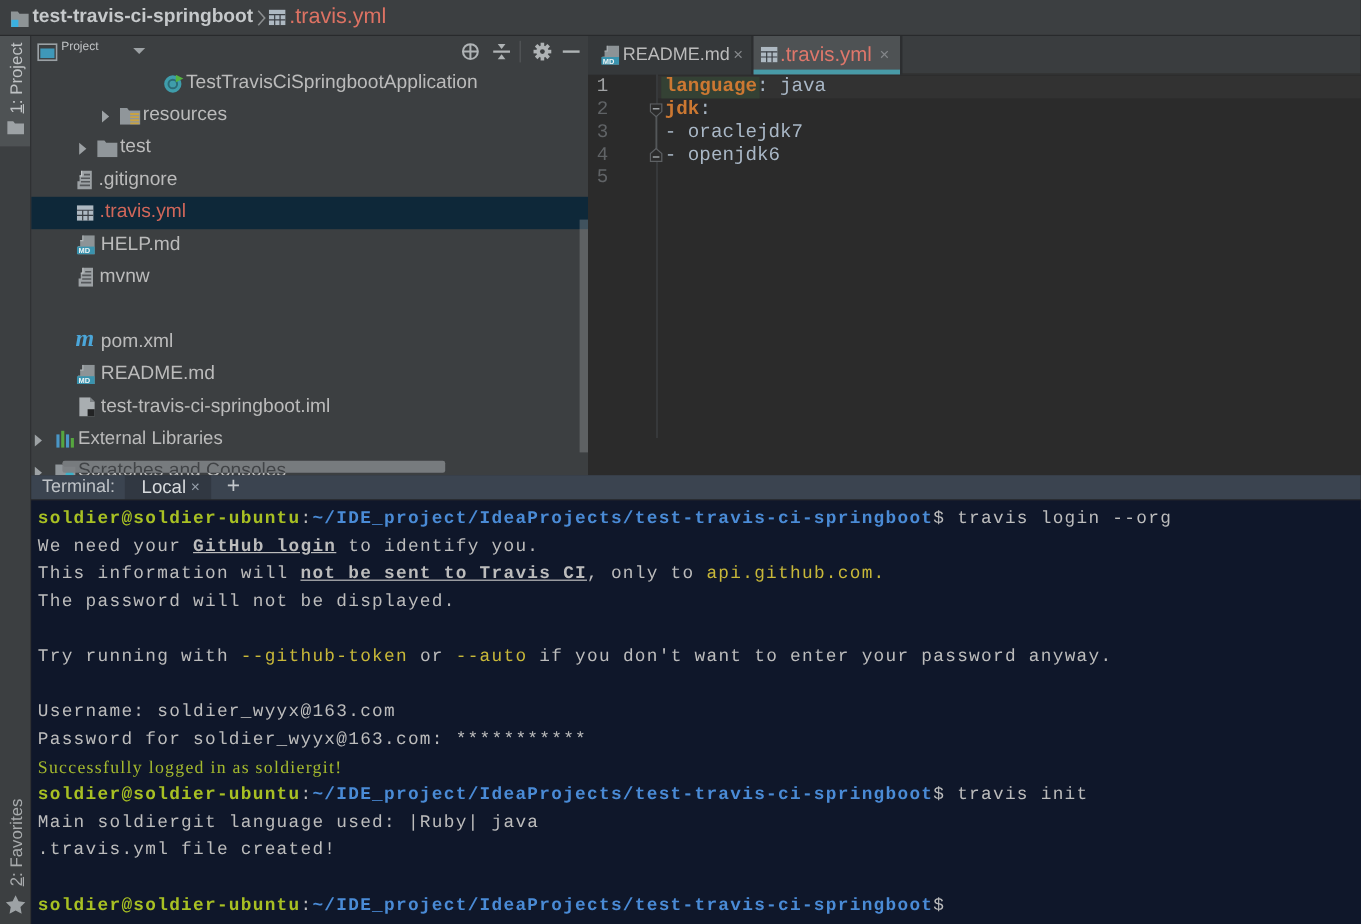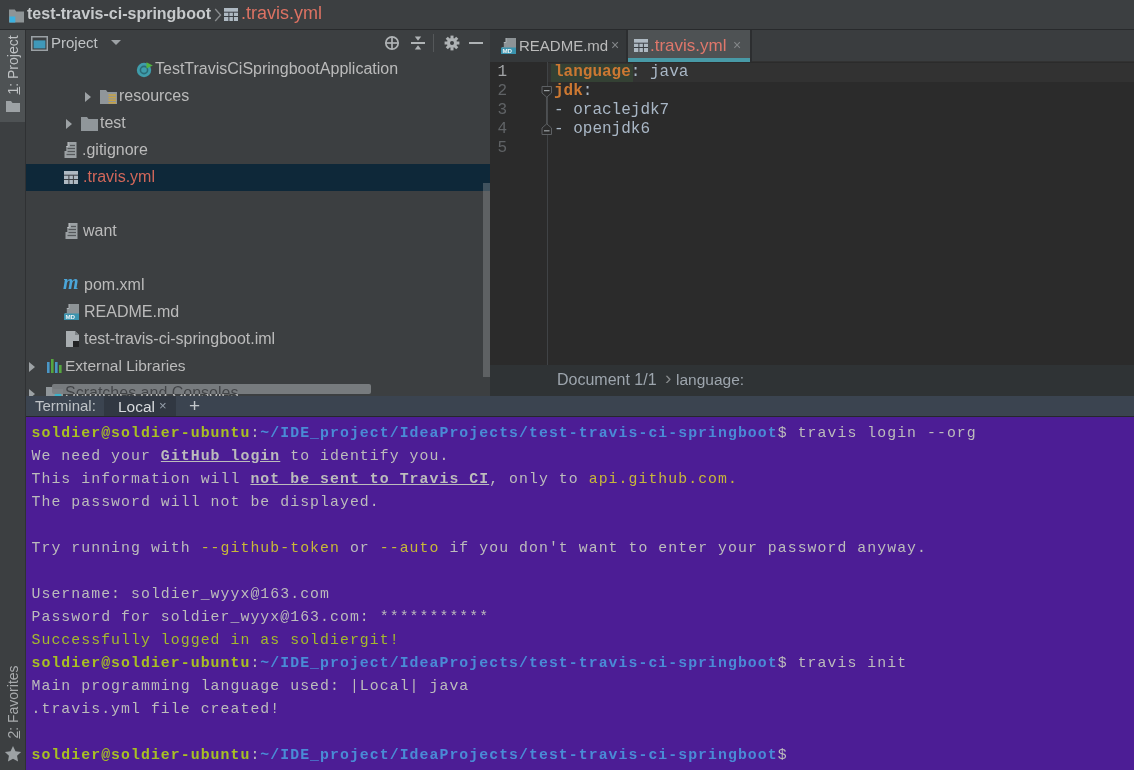--- a/index.html
+++ b/index.html
@@ -57,21 +57,21 @@
     <path d="M8 0.8 l2.2 4.6 5 .7 -3.6 3.5 .9 5 -4.5 -2.4 -4.5 2.4 .9 -5 -3.6 -3.5 5 -.7 z" fill="#9da2a5"></path>
   </svg>
 </div>
 
 <div class="abs" id="projpanel" style="left:26px;top:30px;width:464px;height:366px;background:#3c3f41;overflow:hidden;">
 
   <svg class="abs" style="left:5px;top:6px;" width="17" height="15" viewBox="0 0 17 15">
     <rect x="0.75" y="0.75" width="15.5" height="13.5" fill="none" stroke="#9ba1a5" stroke-width="1.5"></rect>
     <rect x="2.6" y="4.4" width="11.8" height="8" fill="#3f98b9"></rect>
   </svg>
-  <div class="abs" style="left:25px;top:4px;font-size:15px;color:#c0c3c5;">Project</div>
+  <div class="abs" style="left:25px;top:4px;font-size:10px;color:#c0c3c5;">Project</div>
   <div class="abs" style="left:85px;top:10px;width:0;height:0;border-left:5px solid transparent;border-right:5px solid transparent;border-top:5.5px solid #9da2a5;"></div>
 
   <svg class="abs" style="left:358px;top:5px;" width="16" height="16" viewBox="0 0 16 16">
     <circle cx="8" cy="8" r="6.2" fill="none" stroke="#afb3b5" stroke-width="1.7"></circle>
     <line x1="8" y1="1.8" x2="8" y2="14.2" stroke="#afb3b5" stroke-width="1.7"></line>
     <line x1="1.8" y1="8" x2="14.2" y2="8" stroke="#afb3b5" stroke-width="1.7"></line>
   </svg>
   <svg class="abs" style="left:384px;top:5px;" width="16" height="16" viewBox="0 0 16 16">
     <line x1="1" y1="8" x2="15" y2="8" stroke="#afb3b5" stroke-width="2"></line>
     <path d="M8 5.8 L4.8 1.6 h6.4 z" fill="#afb3b5"></path>
@@ -147,33 +147,43 @@
       <g stroke="#3a3f44" stroke-width="1">
         <line x1="0" y1="4.2" x2="14" y2="4.2"></line>
         <line x1="0" y1="8.5" x2="14" y2="8.5"></line>
         <line x1="4.9" y1="4.2" x2="4.9" y2="13"></line>
         <line x1="9.4" y1="4.2" x2="9.4" y2="13"></line>
       </g>
     </svg>
     <div class="txt" style="left:57px;color:#d1675a;">.travis.yml</div>
   </div>
 
+  <div class="trow" style="left:0;top:161px;">
+    <svg class="ticon" style="left:38px;" width="15" height="16" viewBox="0 0 15 16">
+      <path d="M5 0 H15 V16 H1 V9 H2.8 V4.5 H5 z" fill="#8d9396"></path>
+      <path d="M5 0 V4.5 H2.8 V9 H1 L1 9 5 0" fill="#b9bec1" opacity="0"></path>
+      <path d="M5 0 V4.5 H2.8" fill="none" stroke="#b0b5b8" stroke-width="1"></path>
+      <rect x="0" y="9.5" width="15" height="6.5" fill="#3a93ae"></rect>
+      <text x="1.4" y="15.2" font-family="Liberation Sans" font-size="6.2" font-weight="bold" fill="#eef3f5">MD</text>
+    </svg>
+    <div class="txt" style="left:58px;">HELP.md</div>
+  </div>
 
   <div class="trow" style="left:0;top:188px;">
     <svg class="ticon" style="left:39px;" width="13" height="16" viewBox="0 0 13 16">
       <path d="M4 0 H12.5 V16 H0.5 V9 H2.3 V4.5 H4 z" fill="#9ca1a4"></path>
       <path d="M4 0 V4.5 H2.3" fill="none" stroke="#c3c7c9" stroke-width="1"></path>
       <g stroke="#55585b" stroke-width="1.3">
         <line x1="6" y1="3.5" x2="11" y2="3.5"></line>
         <line x1="3.5" y1="6.5" x2="11" y2="6.5"></line>
         <line x1="3.5" y1="9.5" x2="11" y2="9.5"></line>
         <line x1="2.5" y1="12.5" x2="11" y2="12.5"></line>
       </g>
     </svg>
-    <div class="txt" style="left:57px;">want</div>
+    <div class="txt" style="left:57px;">mvnw</div>
   </div>
 
 
   <div class="trow" style="left:0;top:242px;">
     <div class="abs" style="left:37px;top:-1px;font-size:20px;font-weight:bold;font-style:italic;color:#4ba6d9;font-family:'Liberation Serif',serif;">m</div>
     <div class="txt" style="left:58px;">pom.xml</div>
   </div>
 
   <div class="trow" style="left:0;top:269px;">
     <svg class="ticon" style="left:38px;" width="15" height="16" viewBox="0 0 15 16">
@@ -245,25 +255,20 @@
       <line x1="0" y1="4.2" x2="14" y2="4.2"></line>
       <line x1="0" y1="8.5" x2="14" y2="8.5"></line>
       <line x1="4.9" y1="4.2" x2="4.9" y2="13"></line>
       <line x1="9.4" y1="4.2" x2="9.4" y2="13"></line>
     </g>
   </svg>
   <div class="abs" style="left:160px;top:6px;font-size:17px;color:#df776b;">.travis.yml</div>
   <div class="abs" style="left:243px;top:7px;font-size:14px;color:#84878a;">×</div>
   <div class="abs" style="left:260px;top:0;width:1.5px;height:32px;background:#2c2e30;"></div>
 
-  <div class="abs" style="left:0;top:335px;width:644px;height:31px;background:#2f3335;">
-    <div class="abs" style="left:67px;top:6px;font-size:16px;color:#9da5ad;">Document 1/1</div>
-    <div class="abs" style="left:175px;top:2px;font-size:19px;color:#85888a;">›</div>
-    <div class="abs" style="left:186px;top:6px;font-size:15.5px;color:#9da5ad;">language:</div>
-  </div>
 </div>
 
 <div class="abs" style="left:548px;top:63px;width:586px;height:19px;background:#323232;"></div>
 <div class="abs" style="left:551px;top:64px;width:82px;height:18px;background:#344134;"></div>
 <div class="abs" style="left:547px;top:62px;width:1px;height:303px;background:#404346;"></div>
 <div class="ln" style="top:63px;color:#a1a3a5;">1</div>
 <div class="ln" style="top:82px;">2</div>
 <div class="ln" style="top:101px;">3</div>
 <div class="ln" style="top:120px;">4</div>
 <div class="ln" style="top:139px;">5</div>
@@ -281,26 +286,26 @@
 </svg>
 
 <div class="abs" style="left:26px;top:396px;width:1108px;height:20px;background:#3b4450;box-shadow:0 2px 0 #26282b;">
   <div class="abs" style="left:9px;top:1px;font-size:15px;color:#bfc3c7;">Terminal:</div>
   <div class="abs" style="left:78px;top:0;width:72px;height:20px;background:rgba(0,0,0,0.17);"></div>
   <div class="abs" style="left:92px;top:2px;font-size:15.5px;color:#d7dadd;">Local</div>
   <div class="abs" style="left:133px;top:2px;font-size:13px;color:#97a0ab;">×</div>
   <div class="abs" style="left:163px;top:-1px;font-size:19px;color:#c3c7cb;">+</div>
 </div>
 
-<div class="abs" id="terminal" style="left:26px;top:417px;width:1108px;height:353px;background:#4c1d95;overflow:hidden;">
+<div class="abs" id="terminal" style="left:26px;top:417px;width:1108px;height:353px;background:#0f172a;overflow:hidden;">
   <div class="tl" style="top:5px;"><span class="g">soldier@soldier-ubuntu</span>:<span class="bl">~/IDE_project/IdeaProjects/test-travis-ci-springboot</span>$ travis login --org</div>
   <div class="tl" style="top:28px;">We need your <span class="bu">GitHub login</span> to identify you.</div>
   <div class="tl" style="top:74px;">The password will not be displayed.</div>
   <div class="tl" style="top:51px;">This information will <span class="bu">not be sent to Travis CI</span>, only to <span class="y">api.github.com.</span></div>
   <div class="tl" style="top:120px;">Try running with <span class="y">--github-token</span> or <span class="y">--auto</span> if you don't want to enter your password anyway.</div>
   <div class="tl" style="top:166px;">Username: soldier_wyyx@163.com</div>
   <div class="tl" style="top:189px;">Password for soldier_wyyx@163.com: ***********</div>
-  <div class="tl" style="top:212px;"><span class="grn">Successfully logged in as soldiergit!</span></div>
+  <div class="tl" style="top:212px;font-family:Liberation Serif, serif;"><span class="grn">Successfully logged in as soldiergit!</span></div>
   <div class="tl" style="top:235px;"><span class="g">soldier@soldier-ubuntu</span>:<span class="bl">~/IDE_project/IdeaProjects/test-travis-ci-springboot</span>$ travis init</div>
-  <div class="tl" style="top:258px;">Main programming language used: |Local| java</div>
+  <div class="tl" style="top:258px;">Main soldiergit language used: |Ruby| java</div>
   <div class="tl" style="top:281px;">.travis.yml file created!</div>
   <div class="tl" style="top:327px;"><span class="g">soldier@soldier-ubuntu</span>:<span class="bl">~/IDE_project/IdeaProjects/test-travis-ci-springboot</span>$</div>
 </div>
 
 </body></html>

